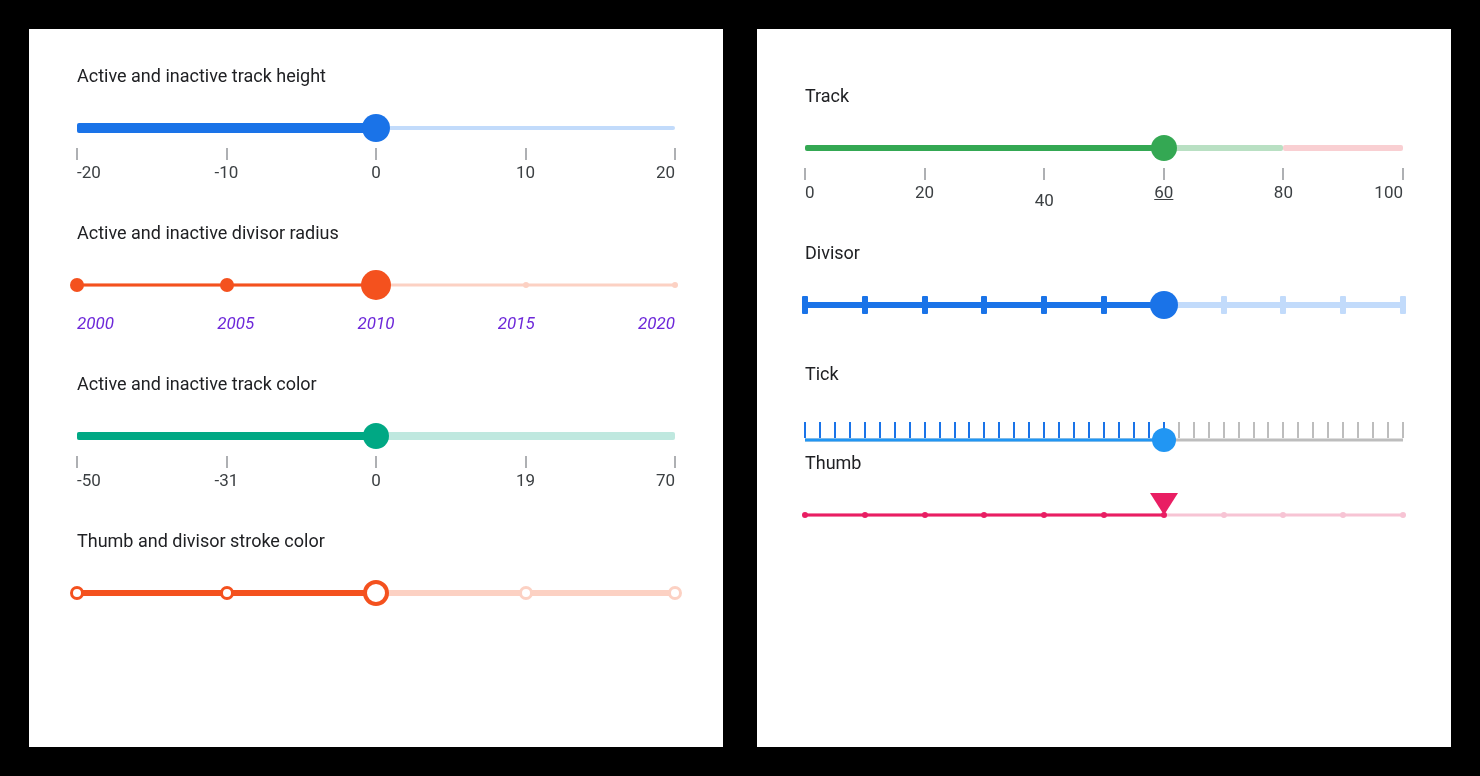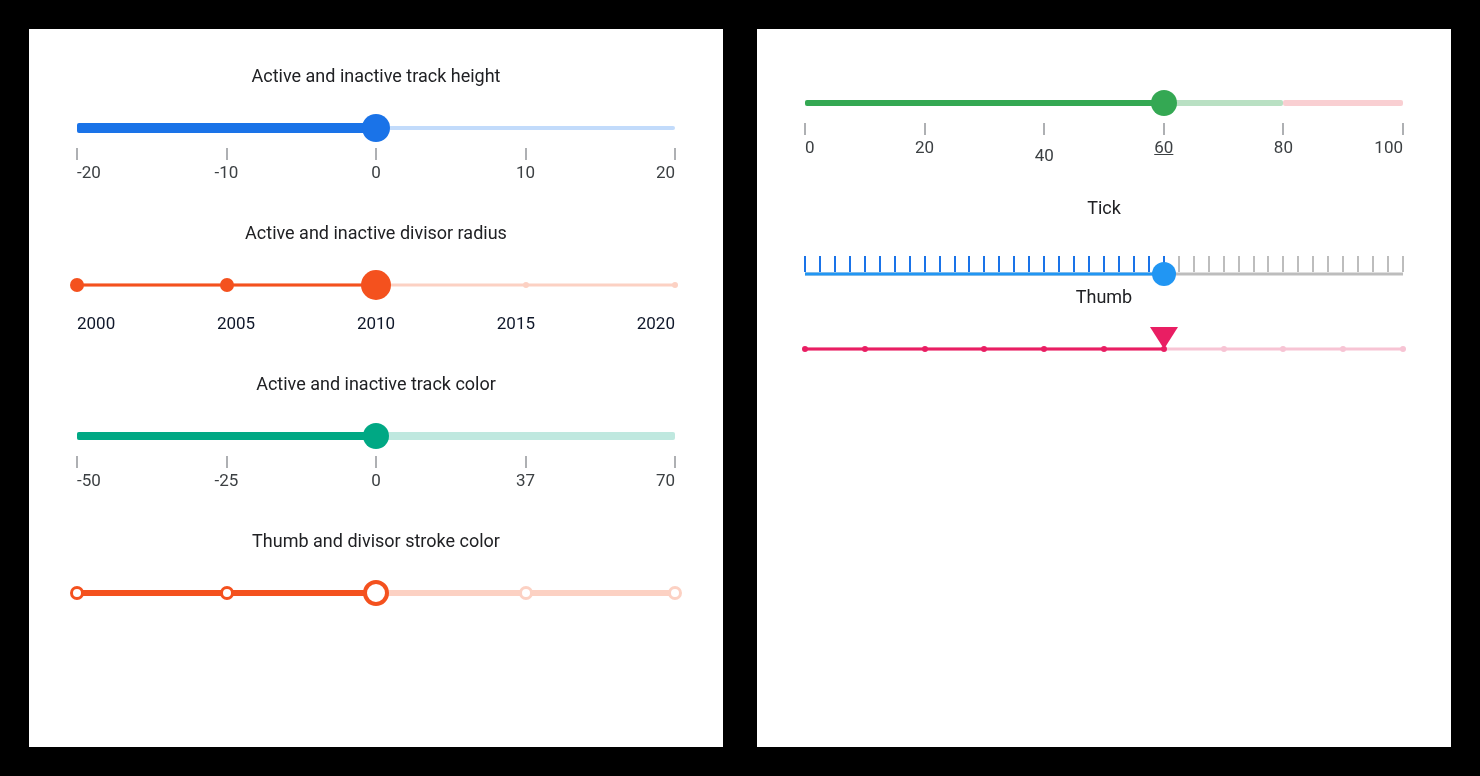--- a/index.html
+++ b/index.html
@@ -19,21 +19,20 @@
     padding: 36px 48px 36px 48px;
     display: flex;
     flex-direction: column;
   }
   .slider-block { margin-bottom: 40px; }
   .slider-block:last-child { margin-bottom: 0; }
   .slider-title {
     font-size: 18px;
     color: #202124;
     margin-bottom: 24px;
-    text-align: center;
   }
   .slider {
     position: relative;
     height: 36px;
   }
   .track-inactive, .track-active {
     position: absolute;
     top: 50%;
     transform: translateY(-50%);
     border-radius: 2px;
@@ -55,21 +54,22 @@
     top: 50%;
     transform: translate(-50%, -50%);
     width: 4px;
     border-radius: 1px;
   }
   .scale {
     display: flex;
     justify-content: space-between;
     margin-top: 10px;
     font-size: 17px;
-    color: #0f172a;
+    color: #6d28d9;
+    font-style: italic;
   }
   .scale-with-ticks {
     position: relative;
     margin-top: 2px;
   }
   .scale-tick {
     position: absolute;
     top: 0;
     width: 1px;
     height: 12px;
@@ -137,25 +137,25 @@
     <div class="slider-title">Active and inactive track color</div>
     <div class="slider" id="l-s3">
         <div class="track-inactive" style="left: 0px; right: 0px; height: 8px; background: rgb(191, 232, 223);"></div>
         <div class="track-active" style="left: 0px; width: 50%; height: 8px; background: rgb(0, 168, 132);"></div>
         <div class="thumb" style="left: 50%; width: 26px; height: 26px; background: rgb(0, 168, 132);"></div>
       </div>
     <div class="scale-with-ticks" id="l-s3-scale" style="height:34px;">
         <div class="scale-tick" style="left: 0%;"></div>
         <div class="scale-label first" style="left: 0%;">-50</div>
         <div class="scale-tick" style="left: 25%;"></div>
-        <div class="scale-label" style="left: 25%;">-25</div>
+        <div class="scale-label" style="left: 25%;">-31</div>
         <div class="scale-tick" style="left: 50%;"></div>
         <div class="scale-label" style="left: 50%;">0</div>
         <div class="scale-tick" style="left: 75%;"></div>
-        <div class="scale-label" style="left: 75%;">37</div>
+        <div class="scale-label" style="left: 75%;">19</div>
         <div class="scale-tick" style="left: 100%;"></div>
         <div class="scale-label last" style="left: 100%;">70</div>
       </div>
   </div>
 
   <div class="slider-block" style="margin-bottom:0;">
     <div class="slider-title">Thumb and divisor stroke color</div>
     <div class="slider" id="l-s4">
         <div class="track-inactive" style="left: 0px; right: 0px; height: 6px; background: rgb(252, 209, 195);"></div>
         <div class="track-active" style="left: 0px; width: 50%; height: 6px; background: rgb(244, 81, 30);"></div>
@@ -165,20 +165,21 @@
         <div class="divisor" style="left: 100%; width: 14px; height: 14px; background: rgb(255, 255, 255); border: 3px solid rgb(252, 209, 195);"></div>
         <div class="thumb" style="left: 50%; width: 26px; height: 26px; background: rgb(255, 255, 255); border: 4px solid rgb(244, 81, 30);"></div>
       </div>
   </div>
 
 </div>
 
 <div class="panel" style="padding-top:56px;">
 
   <div class="slider-block">
+    <div class="slider-title">Track</div>
     <div class="slider" id="r-s1">
         <div class="track-inactive" style="left: 0%; width: 60%; height: 6px; background: rgb(52, 168, 83);"></div>
         <div class="track-inactive" style="left: 60%; width: 20%; height: 6px; background: rgb(185, 224, 195);"></div>
         <div class="track-inactive" style="left: 80%; width: 20%; height: 6px; background: rgb(249, 207, 210);"></div>
         <div class="thumb" style="left: 60%; width: 26px; height: 26px; background: rgb(52, 168, 83);"></div>
       </div>
     <div class="scale-with-ticks" id="r-s1-scale" style="height:34px;">
         <div class="scale-tick" style="left: 0%;"></div>
         <div class="scale-label first" style="left: 0%;">0</div>
         <div class="scale-tick" style="left: 20%;"></div>
@@ -187,20 +188,38 @@
         <div class="scale-label" style="left: 40%; margin-top: 8px;">40</div>
         <div class="scale-tick" style="left: 60%;"></div>
         <div class="scale-label" style="left: 60%; text-decoration: underline;">60</div>
         <div class="scale-tick" style="left: 80%;"></div>
         <div class="scale-label" style="left: 80%;">80</div>
         <div class="scale-tick" style="left: 100%;"></div>
         <div class="scale-label last" style="left: 100%;">100</div>
       </div>
   </div>
 
+  <div class="slider-block">
+    <div class="slider-title">Divisor</div>
+    <div class="slider" id="r-s2">
+        <div class="track-inactive" style="left: 0px; right: 0px; height: 6px; background: rgb(194, 219, 251);"></div>
+        <div class="track-active" style="left: 0px; width: 60%; height: 6px; background: rgb(26, 115, 232);"></div>
+        <div class="tick-bar" style="left: 0%; width: 6px; height: 18px; background: rgb(26, 115, 232);"></div>
+        <div class="tick-bar" style="left: 10%; width: 6px; height: 18px; background: rgb(26, 115, 232);"></div>
+        <div class="tick-bar" style="left: 20%; width: 6px; height: 18px; background: rgb(26, 115, 232);"></div>
+        <div class="tick-bar" style="left: 30%; width: 6px; height: 18px; background: rgb(26, 115, 232);"></div>
+        <div class="tick-bar" style="left: 40%; width: 6px; height: 18px; background: rgb(26, 115, 232);"></div>
+        <div class="tick-bar" style="left: 50%; width: 6px; height: 18px; background: rgb(26, 115, 232);"></div>
+        <div class="tick-bar" style="left: 70%; width: 6px; height: 18px; background: rgb(194, 219, 251);"></div>
+        <div class="tick-bar" style="left: 80%; width: 6px; height: 18px; background: rgb(194, 219, 251);"></div>
+        <div class="tick-bar" style="left: 90%; width: 6px; height: 18px; background: rgb(194, 219, 251);"></div>
+        <div class="tick-bar" style="left: 100%; width: 6px; height: 18px; background: rgb(194, 219, 251);"></div>
+        <div class="thumb" style="left: 60%; width: 28px; height: 28px; background: rgb(26, 115, 232);"></div>
+      </div>
+  </div>
 
   <div class="slider-block" style="margin-bottom:0;">
     <div class="slider-title">Tick</div>
     <div class="slider" id="r-s4" style="height: 44px;">
         <div style="position: absolute; left: 0px; right: 0px; top: 32px; height: 3px; background: rgb(189, 189, 189); transform: translateY(-50%);"></div>
         <div style="position: absolute; left: 0px; width: 60%; top: 32px; height: 3px; background: rgb(33, 150, 243); transform: translateY(-50%);"></div>
         <div style="position: absolute; left: 0%; top: 14px; width: 2px; height: 16px; background: rgb(26, 115, 232); transform: translateX(-50%);"></div>
         <div style="position: absolute; left: 2.5%; top: 14px; width: 2px; height: 16px; background: rgb(26, 115, 232); transform: translateX(-50%);"></div>
         <div style="position: absolute; left: 5%; top: 14px; width: 2px; height: 16px; background: rgb(26, 115, 232); transform: translateX(-50%);"></div>
         <div style="position: absolute; left: 7.5%; top: 14px; width: 2px; height: 16px; background: rgb(26, 115, 232); transform: translateX(-50%);"></div>

